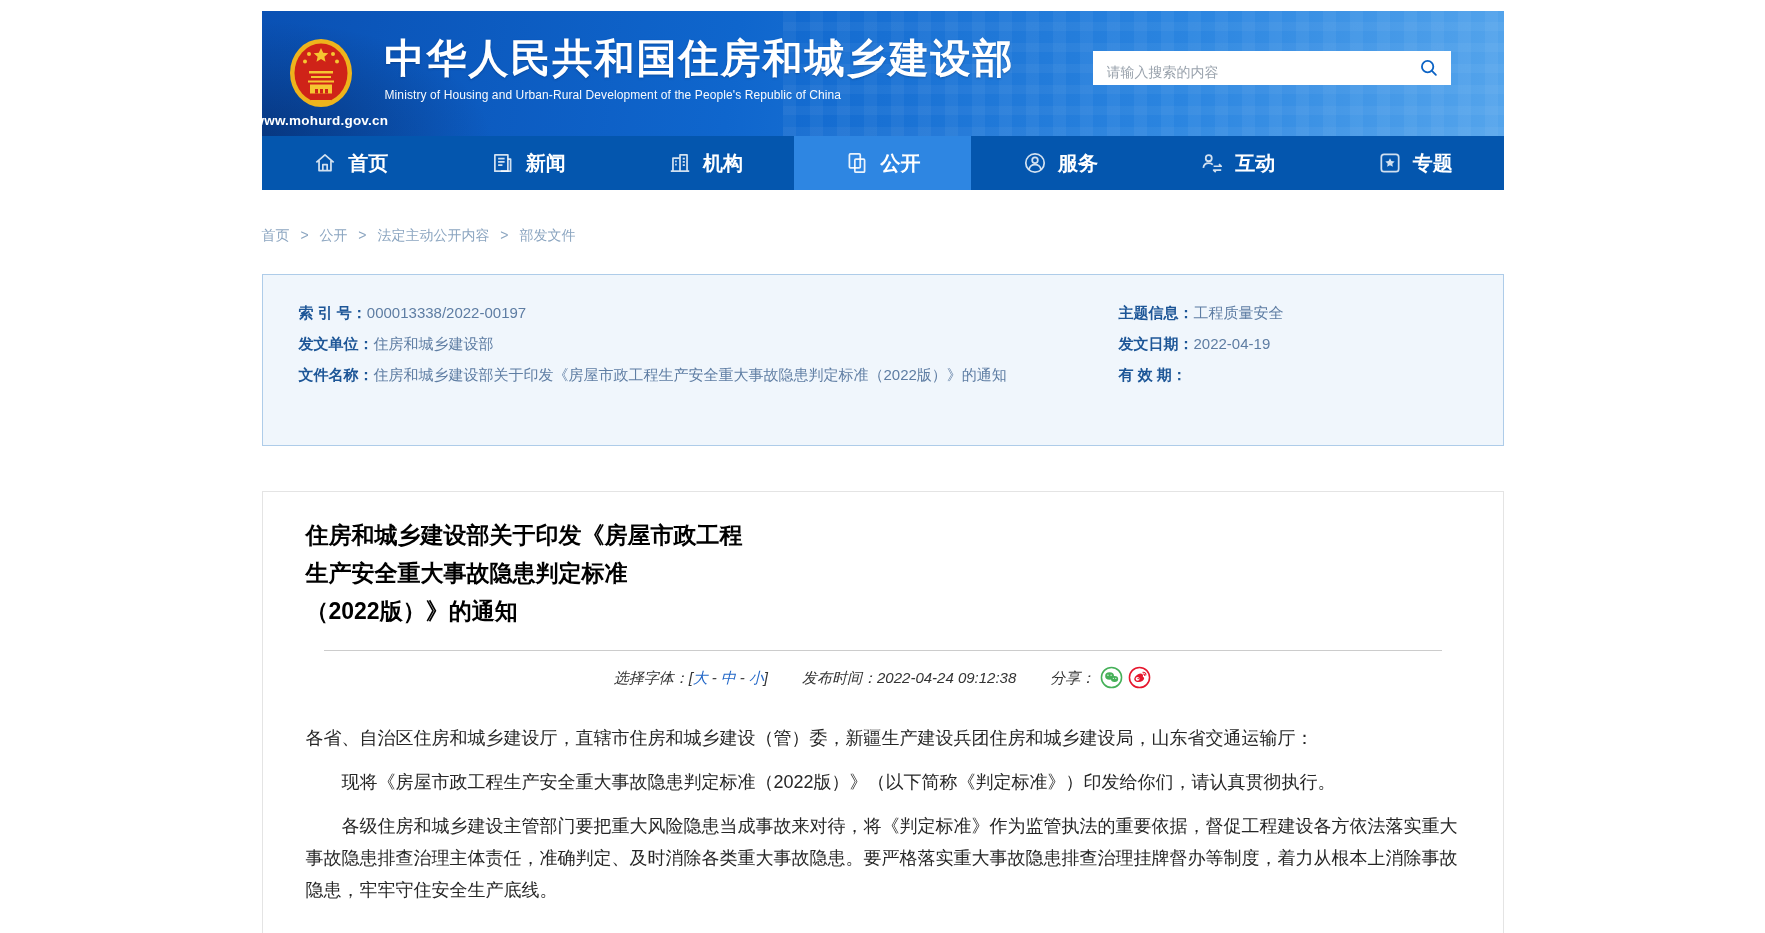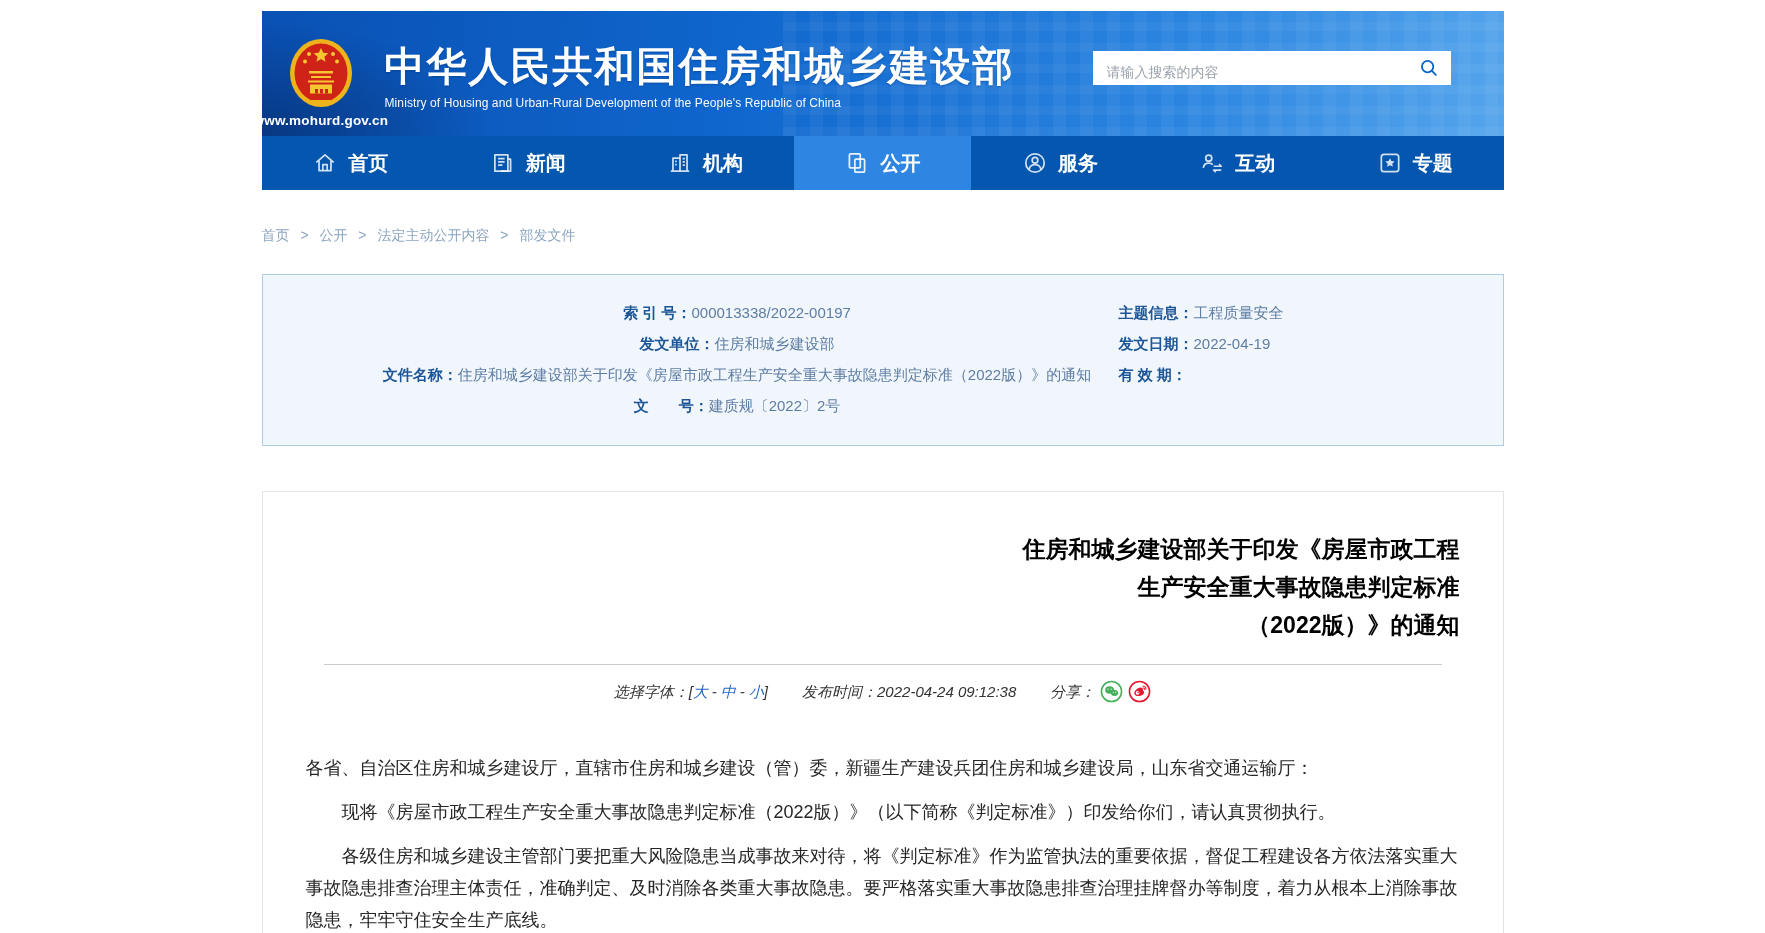--- a/index.html
+++ b/index.html
@@ -13,21 +13,21 @@
             overflow:hidden; }
   .bpat1 { position:absolute; right:0; top:0; width:58%; height:100%; opacity:.45;
            background:
              repeating-linear-gradient(90deg, rgba(255,255,255,.10) 0 13px, transparent 13px 27px),
              repeating-linear-gradient(0deg, rgba(255,255,255,.09) 0 9px, transparent 9px 21px); }
   .bpat2 { position:absolute; left:0; top:0; width:20%; height:100%;
            background:radial-gradient(ellipse at 0% 100%, rgba(3,22,64,.45), transparent 65%); }
   .emblem { position:absolute; left:27px; top:26px; width:64px; height:74px; }
   .site-url { position:absolute; left:-8px; top:102px; width:134px; text-align:center;
               color:#fff; font-size:13.5px; font-weight:bold; letter-spacing:.2px; }
-  .site-text { position:absolute; left:123px; top:32px; color:#fff; }
+  .site-text { position:absolute; left:123px; top:24px; color:#fff; }
   .site-cn { font-size:40px; font-weight:700; letter-spacing:2px; line-height:46px;
              text-shadow:0 1px 2px rgba(0,40,90,.35); }
   .site-en { font-size:12px; margin-top:7px; letter-spacing:.1px; opacity:.97; }
   .searchbox { position:absolute; left:831px; top:40px; width:358px; height:34px;
                background:#fff; display:flex; align-items:center; }
   .searchbox input { flex:1; border:none; outline:none; height:100%; padding:8px 10px 0 14px;
                      font-size:14px; color:#333; font-family:inherit; }
   .searchbox input::placeholder { color:#9aa3ad; }
   .search-btn { width:44px; height:100%; display:flex; align-items:center; justify-content:center; cursor:pointer; }
 
@@ -39,37 +39,37 @@
   .nav-item svg { display:block; }
 
   
   .breadcrumb { margin-top:35px; font-size:14px; color:#8ba5c0; line-height:20px; }
   .breadcrumb a { color:#8ba5c0; text-decoration:none; }
   .crumb-sep { margin:0 7px; }
 
   
   .meta-box { margin-top:29px; height:172px; background:#f0f6fc; border:1px solid #aecce9; }
   .meta-cols { display:flex; padding-top:22px; }
-  .meta-col-left { width:856px; padding-left:93px;text-align:center; }
+  .meta-col-left { width:856px; padding-left:36px; }
   .meta-col-right { flex:1; }
   .meta-row { height:31px; line-height:31px; font-size:15px; white-space:nowrap; }
   .meta-label { color:#1d5697; font-weight:bold; }
   .meta-value { color:#5e7da3; }
 
   
   .article-box { margin-top:45px; border:1px solid #e4e4e4; height:740px; padding:0 43px; }
-  .article-title { margin-top:38px; text-align:right; font-size:23px; font-weight:700;
+  .article-title { margin-top:24px; text-align:left; font-size:23px; font-weight:700;
                    line-height:38px; color:#000; }
   .divider { margin:20px 18px 0; border-top:1px solid #ccc; }
   .toolbar { margin-top:15px; text-align:center; font-size:15px; color:#333; line-height:24px;font-style:italic; }
   .toolbar .gap { display:inline-block; width:34px; }
   .fs-link { color:#2468c8; text-decoration:none; cursor:pointer; }
   .fs-sep { margin:0 4px; color:#444; }
   .share-icon { display:inline-block; vertical-align:-6px; margin-left:5px; cursor:pointer; }
-  .article-body { margin-top:42px; font-size:18px; line-height:32px; color:#262626; }
+  .article-body { margin-top:26px; font-size:18px; line-height:32px; color:#262626; }
   .article-body p { margin-bottom:12px; }
   .article-body p.indent { text-indent:2em; }
 </style>
 </head>
 <body>
 
 <div class="container">
 
   <div class="banner">
     <div class="bpat1"></div>
@@ -193,23 +193,20 @@
       <div class="meta-col-left">
         <div class="meta-row">
           <span class="meta-label">索 引 号：</span><span class="meta-value">000013338/2022-00197</span>
         </div>
         <div class="meta-row">
           <span class="meta-label">发文单位：</span><span class="meta-value">住房和城乡建设部</span>
         </div>
         <div class="meta-row">
           <span class="meta-label">文件名称：</span><span class="meta-value">住房和城乡建设部关于印发《房屋市政工程生产安全重大事故隐患判定标准（2022版）》的通知</span>
         </div>
-        <div class="meta-row">
-          <span class="meta-label">文　　号：</span><span class="meta-value">建质规〔2022〕2号</span>
-        </div>
       </div>
       <div class="meta-col-right">
         <div class="meta-row">
           <span class="meta-label">主题信息：</span><span class="meta-value">工程质量安全</span>
         </div>
         <div class="meta-row">
           <span class="meta-label">发文日期：</span><span class="meta-value">2022-04-19</span>
         </div>
         <div class="meta-row">
           <span class="meta-label">有 效 期：</span><span class="meta-value"></span>

